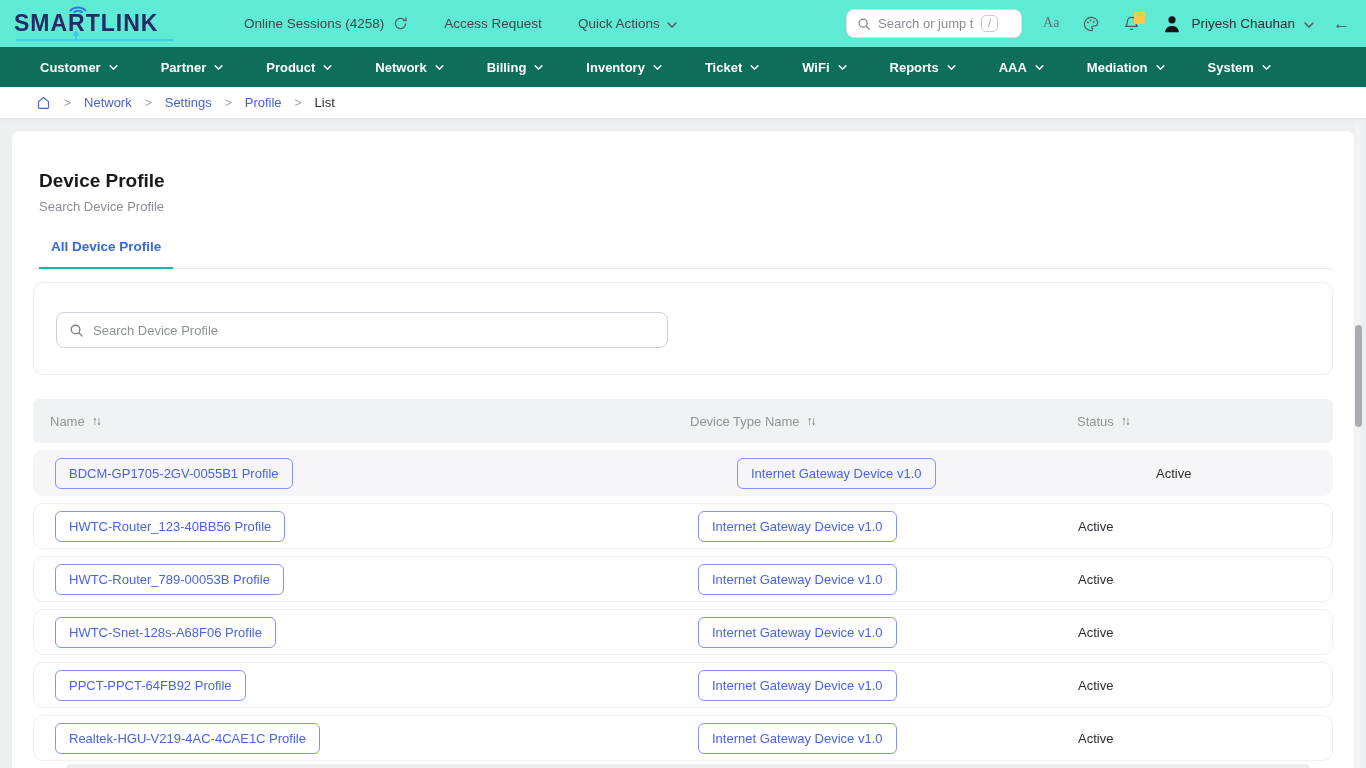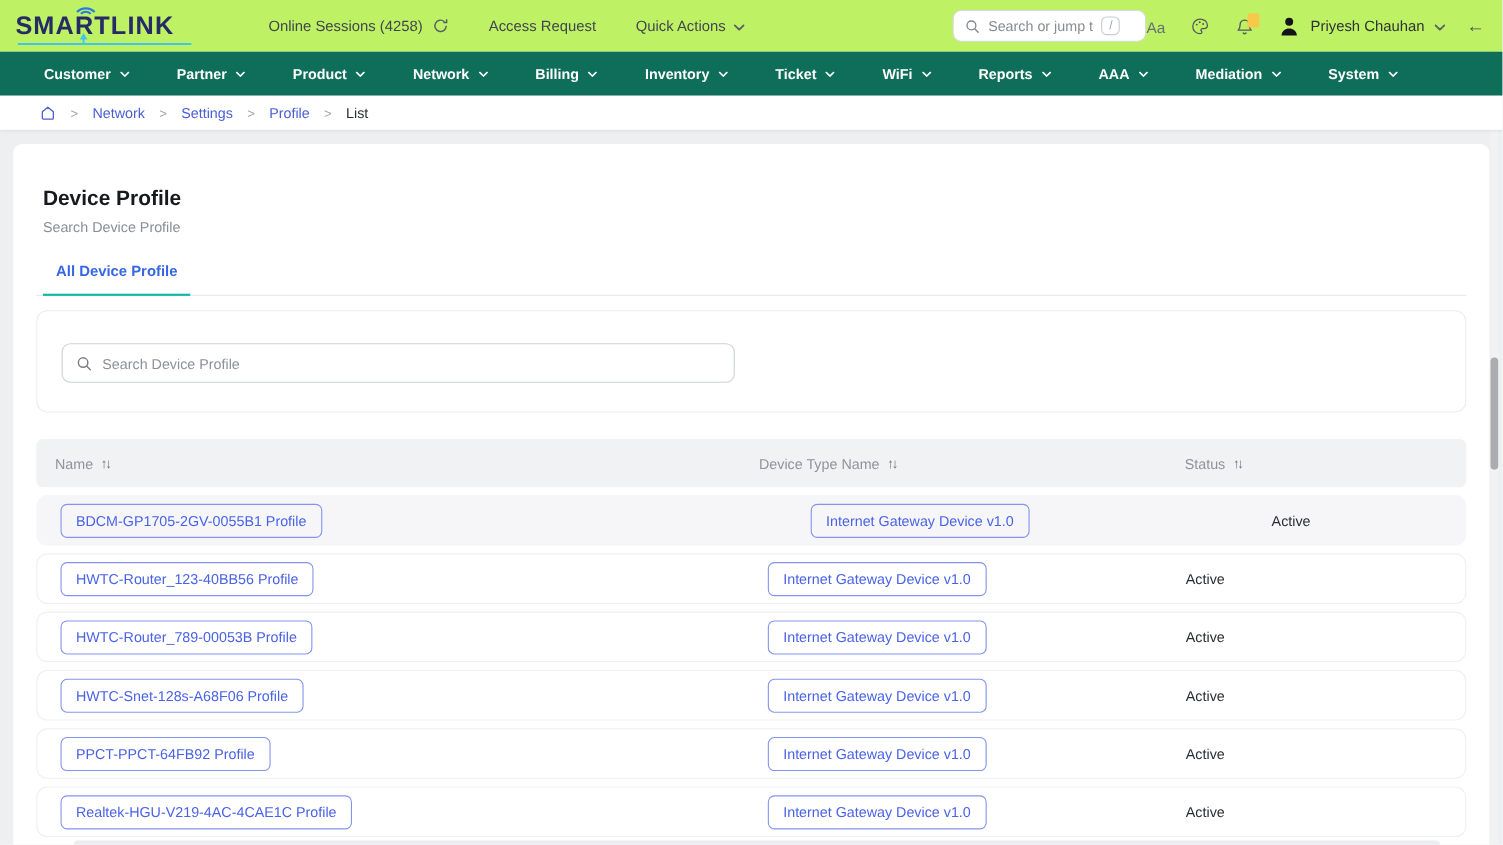--- a/index.html
+++ b/index.html
@@ -8,21 +8,21 @@
     font-family: "Liberation Sans", "DejaVu Sans", sans-serif;
     background: #EEEFF1;
     font-size: 13px;
     color: #2A2D33;
     position: relative;
   }
   svg { display: block; }
 
   
   .top-header {
-    height: 47px; background: #bef264;
+    height: 47px; background: #5eead4;
     display: flex; align-items: center;
     padding: 0 16px 0 14px;
   }
   .logo { position: relative; width: 168px; flex: 0 0 auto; cursor: pointer; }
   .logo-text { font-size: 23px; font-weight: 800; letter-spacing: 1px; color: #262A66; line-height: 1; }
   .logo-wifi { position: absolute; top: -7px; left: 53px; }
   .logo-swoosh { position: absolute; left: 2px; bottom: -7px; }
   .hdr-item { color: #42464E; font-size: 13.5px; white-space: nowrap; cursor: pointer; display: flex; align-items: center; gap: 7px; }
   .hdr-sessions { margin-left: 62px; }
   .hdr-refresh { color: #5A5E66; margin-left: 2px; }
@@ -37,21 +37,21 @@
   }
   .global-search input {
     border: none; outline: none; width: 96px; font-size: 13px; background: transparent;
     font-family: inherit; color: #3A3E45;
   }
   .global-search input::placeholder { color: #878C94; }
   .key-badge {
     border: 1px solid #C8CBD1; border-radius: 5px; color: #9A9EA6;
     font-size: 11px; padding: 1px 6px 2px; line-height: 1.1;
   }
-  .hdr-icons { display: flex; align-items: flex-end; gap: 23px; color: #5C6068; }
+  .hdr-icons { display: flex; align-items: flex-start; gap: 23px; margin-left: 21px; color: #5C6068; font-family: Liberation Serif, serif; }
   .font-size-toggle { font-size: 14px; color: #6A6E76; cursor: pointer; }
   .icon-btn { cursor: pointer; }
   .bell-wrap { position: relative; cursor: pointer; }
   .bell-badge {
     position: absolute; top: -4px; right: -5px; width: 11px; height: 13px;
     background: #F6C94A; border-radius: 2px 2px 2px 0;
   }
   .user-chip { display: flex; align-items: center; gap: 9px; margin-left: 22px; cursor: pointer; }
   .user-name { font-size: 13.5px; color: #2E3238; font-weight: 500; }
   .back-arrow { margin-left: 19px; font-size: 17px; color: #4A4E55; cursor: pointer; line-height: 1; }

